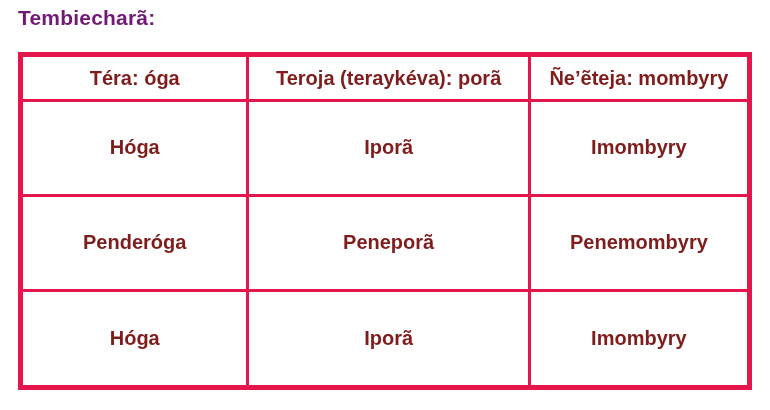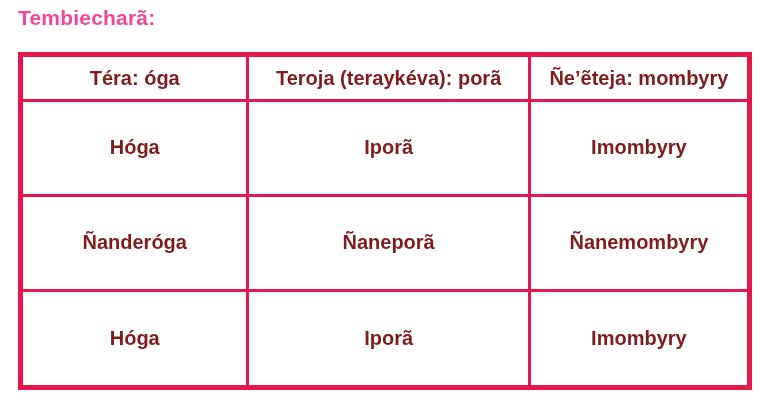--- a/index.html
+++ b/index.html
@@ -14,21 +14,21 @@
     height: 410px;
     background: #ffffff;
     overflow: hidden;
   }
   .title {
     position: absolute;
     left: 18px;
     top: 6px;
     font-size: 21px;
     font-weight: bold;
-    color: #ec4899;
+    color: #701a75;
     letter-spacing: 0.2px;
   }
   .conjugation-table {
     position: absolute;
     left: 18px;
     top: 52px;
     width: 734px;
     height: 338px;
     border-collapse: collapse;
     table-layout: fixed;
@@ -72,23 +72,23 @@
         <th>Ñe’ẽteja: mombyry</th>
       </tr>
     </thead>
     <tbody>
       <tr>
         <td>Hóga</td>
         <td>Iporã</td>
         <td>Imombyry</td>
       </tr>
       <tr>
-        <td>Ñanderóga</td>
-        <td>Ñaneporã</td>
-        <td>Ñanemombyry</td>
+        <td>Penderóga</td>
+        <td>Peneporã</td>
+        <td>Penemombyry</td>
       </tr>
       <tr>
         <td>Hóga</td>
         <td>Iporã</td>
         <td>Imombyry</td>
       </tr>
     </tbody>
   </table>
 
 </div>

